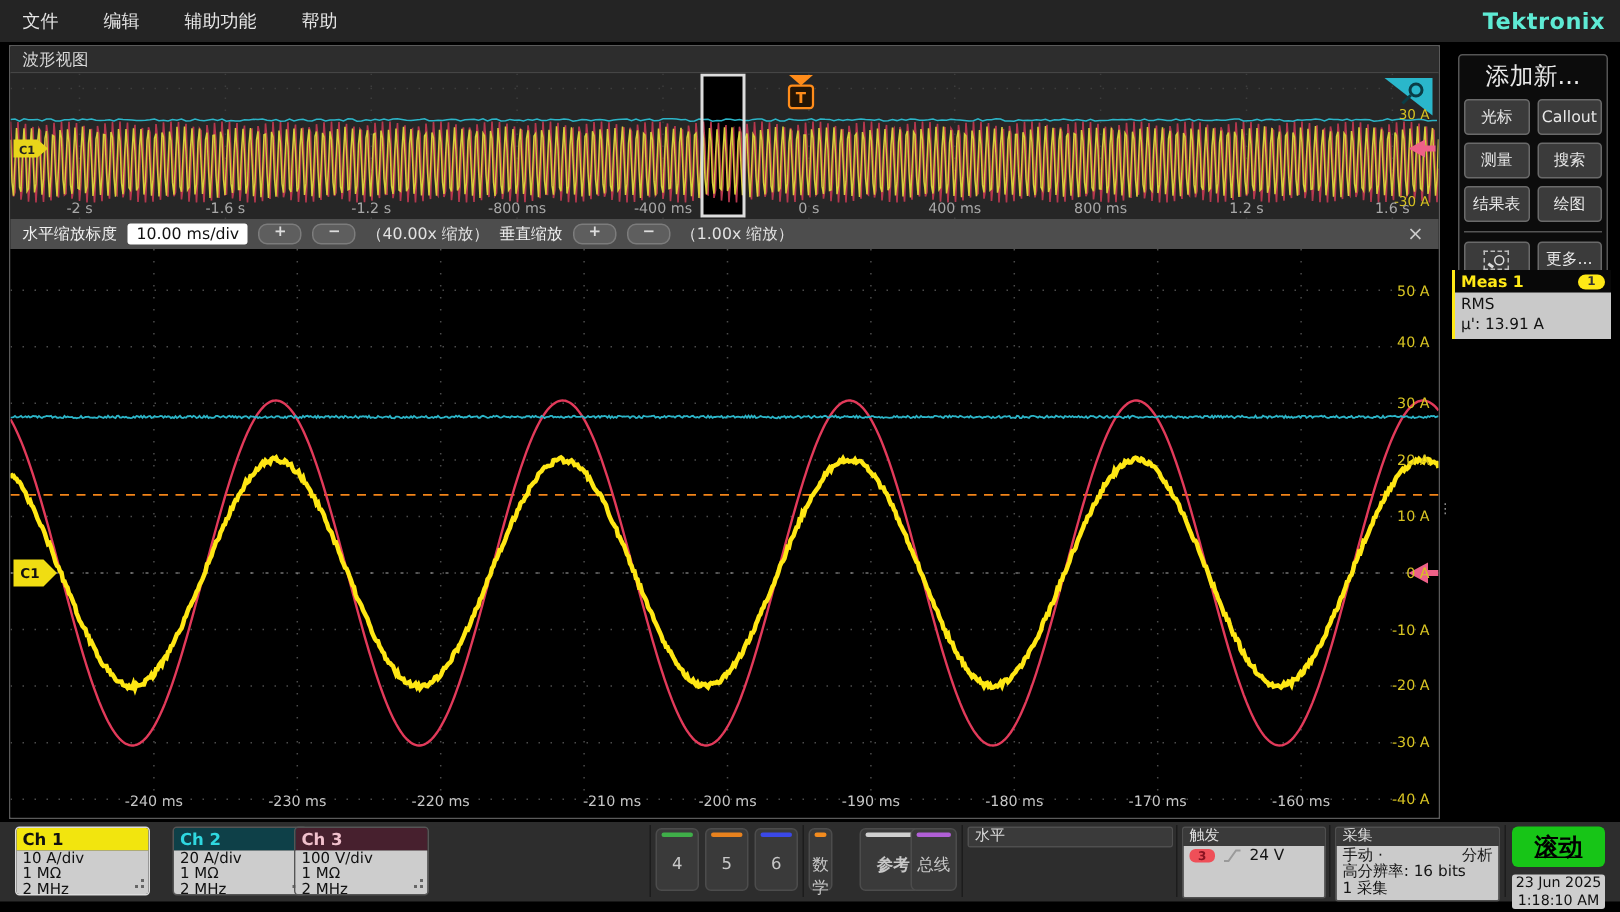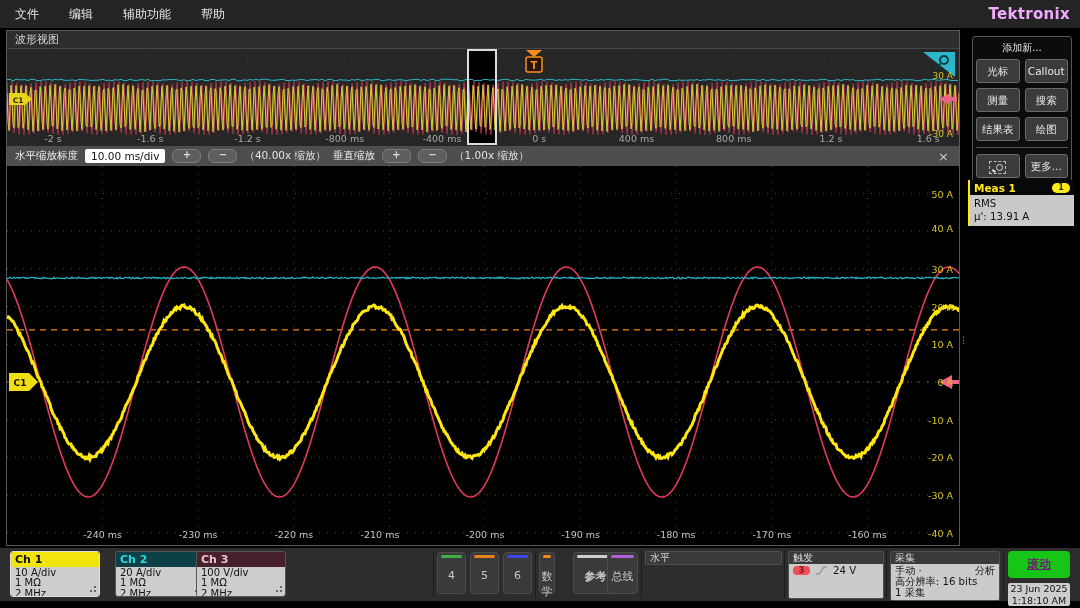--- a/index.html
+++ b/index.html
@@ -4,21 +4,21 @@
 <style>
   html,body{margin:0;padding:0;}
   body{width:1080px;height:608px;background:#000;position:relative;overflow:hidden;
        font-family:"DejaVu Sans","Liberation Sans",sans-serif;}
   .abs{position:absolute;}
 
   
   #menubar{position:absolute;left:0;top:0;width:1080px;height:28px;background:#242424;
            display:flex;align-items:center;color:#e6e6e6;font-size:12px;}
   .menu-item{padding:0 15px;cursor:default;}
-  #logo{position:absolute;right:10px;top:5px;color:#f0abfc;font-size:15px;font-weight:bold;letter-spacing:.3px;}
+  #logo{position:absolute;right:10px;top:5px;color:#5eead4;font-size:15px;font-weight:bold;letter-spacing:.3px;}
 
   
   #waveview{position:absolute;left:6px;top:30px;width:954px;height:516px;border:1px solid #5a5a5a;
             background:#000;box-sizing:border-box;}
   #viewtitle{left:0;top:0;width:952px;height:18px;background:#2d2d2d;color:#d8d8d8;font-size:11px;
              line-height:18px;padding-left:8px;box-sizing:border-box;border-bottom:1px solid #454545;}
   #overview{left:0;top:18px;width:952px;height:97px;background:#262626;}
   #zoombar{left:0;top:115px;width:952px;height:20px;background:#4d4d4d;display:flex;align-items:center;
            gap:7px;padding:0 8px;box-sizing:border-box;color:#f0f0f0;font-size:10.5px;}
   #zoom-scale-input{background:#fff;color:#111;border-radius:2px;padding:0 6px;height:14px;line-height:14px;
@@ -31,21 +31,21 @@
   #x-labels span{position:absolute;top:363px;transform:translateX(-50%);font-size:9.5px;color:#c6c6c6;}
   #y-labels span{position:absolute;right:6px;font-size:9.5px;color:#d8c422;}
 
   
   #divider-dots{position:absolute;left:959px;top:336px;color:#909090;font-size:9px;letter-spacing:-3px;line-height:9px;}
 
   
   #sidebar{position:absolute;left:966px;top:30px;width:114px;height:516px;background:#000;}
   #addnew-panel{position:absolute;left:6px;top:6px;width:100px;border:1px solid #555;border-radius:3px;
                 background:#0c0c0c;padding:3px 3px 5px 3px;box-sizing:border-box;}
-  #addnew-title{text-align:center;color:#e8e8e8;font-size:10px;margin:1px 0 4px 0;}
+  #addnew-title{text-align:center;color:#e8e8e8;font-size:16px;margin:1px 0 4px 0;}
   .btn-grid{display:grid;grid-template-columns:1fr 1fr;gap:5px;}
   .sbtn{background:#3b3b3b;border:1px solid #6a6a6a;border-radius:3px;color:#e8e8e8;font-size:10.5px;
         height:22px;line-height:22px;text-align:center;cursor:pointer;overflow:hidden;white-space:nowrap;}
   .btn-row-last{border-top:1px solid #555;margin-top:6px;padding-top:6px;}
   .mag-icon{display:inline-block;width:15px;height:11px;border:1px dashed #bbb;position:relative;vertical-align:middle;}
   .mag-icon i{position:absolute;right:2px;top:2px;width:5px;height:5px;border:1.5px solid #ddd;border-radius:50%;}
   .mag-icon b{position:absolute;right:9px;top:8px;width:4px;height:1.5px;background:#ddd;transform:rotate(35deg);}
 
   #meas-card{position:absolute;left:2px;top:150px;width:104px;border-left:2px solid #ffe916;}
   #meas-head{background:#080808;height:15px;display:flex;align-items:center;justify-content:space-between;
@@ -71,21 +71,21 @@
   .inactive-btn .lab{margin-top:11px;}
   .panel{position:absolute;top:3px;border:1px solid #4f4f4f;border-radius:2px;overflow:hidden;cursor:pointer;}
   .panel .phead{background:#3a3a3a;color:#ddd;font-size:10px;height:12px;line-height:12px;padding-left:4px;}
   .panel .pbody{background:#cbcbcb;color:#151515;font-size:10.2px;padding:1px 4px;line-height:11.2px;}
   .prow{display:flex;justify-content:space-between;}
   .t-icon{display:inline-block;width:9px;height:9px;background:#ff8c1a;color:#fff;font-size:7px;font-weight:bold;
           text-align:center;line-height:9px;border-radius:1px;vertical-align:middle;margin-right:2px;}
   .trig-pill{display:inline-block;width:17px;height:9px;background:#ef4f58;border-radius:4px;color:#8a1220;
              font-size:8px;font-weight:bold;text-align:center;line-height:9px;vertical-align:middle;}
   #roll-btn{position:absolute;left:1008px;top:3px;width:62px;height:27px;background:#17c517;border-radius:4px;
-            color:#701a75;font-size:12px;font-weight:bold;text-align:center;line-height:27px;cursor:pointer;text-decoration:underline;}
+            color:#000000;font-size:16px;font-weight:bold;text-align:center;line-height:27px;cursor:pointer;text-decoration:underline;}
   #datetime{position:absolute;left:1008px;top:35px;width:62px;height:23px;background:#cdcdcd;border-radius:2px;
             color:#111;font-size:9.5px;text-align:center;line-height:11.5px;cursor:pointer;}
 </style>
 </head>
 <body>
 
 <div id="menubar">
   <span class="menu-item">文件</span>
   <span class="menu-item">编辑</span>
   <span class="menu-item">辅助功能</span>
@@ -186,21 +186,21 @@
         <g>
           <path d="M2 207 h20 l9 9 l-9 9 h-20 z" fill="#f0dd12"></path>
           <text x="13" y="219.5" font-size="9" font-weight="bold" fill="#111" text-anchor="middle">C1</text>
         </g>
         <path d="M932 216 l13 -7 v5 h7 v4 h-7 v5 z" fill="#ee6188"></path>
       </svg>
     <div id="x-labels">
         <span style="left: 95.6px;">-240 ms</span>
         <span style="left: 191.2px;">-230 ms</span>
         <span style="left: 286.8px;">-220 ms</span>
-        <span style="left: 373px;">-210 ms</span>
+        <span style="left: 401px;">-210 ms</span>
         <span style="left: 478px;">-200 ms</span>
         <span style="left: 573.6px;">-190 ms</span>
         <span style="left: 669.2px;">-180 ms</span>
         <span style="left: 764.8px;">-170 ms</span>
         <span style="left: 860.4px;">-160 ms</span>
       </div>
     <div id="y-labels">
         <span style="top: 22.5px;">50 A</span>
         <span style="top: 57px;">40 A</span>
         <span style="top: 97.9px;">30 A</span>

